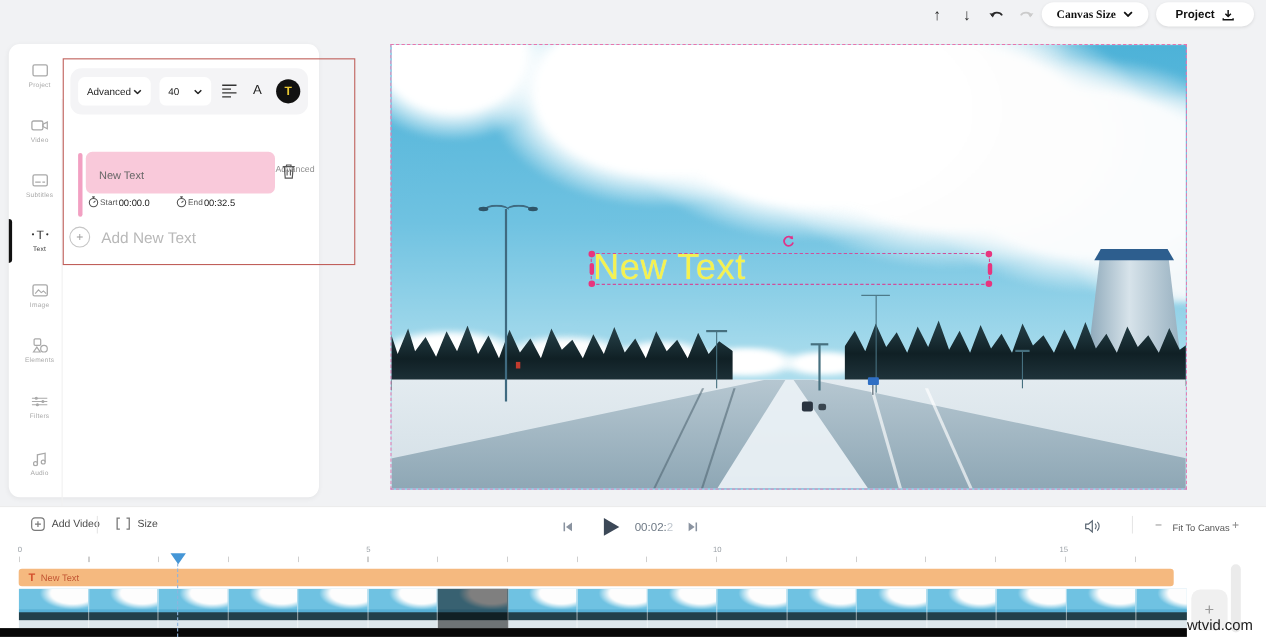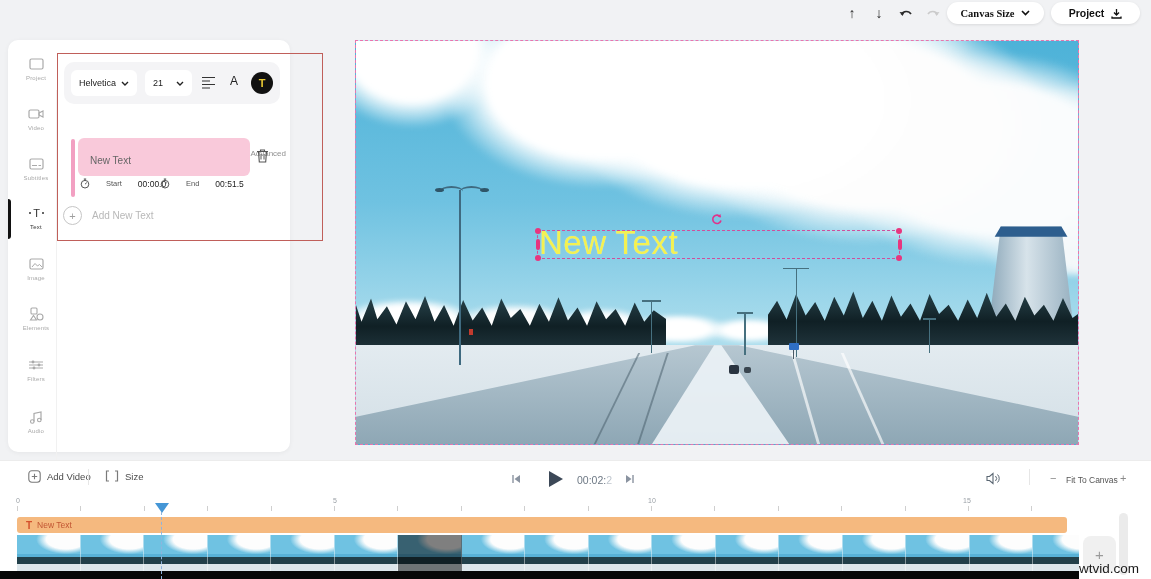--- a/index.html
+++ b/index.html
@@ -34,26 +34,26 @@
   #color-btn{position:absolute;left:166px;top:12px;font-size:12px;color:#222;cursor:pointer;}
   #style-btn{position:absolute;left:187px;top:10px;width:22px;height:22px;border-radius:50%;background:#111;
              color:#e8c832;font-size:11px;font-weight:bold;display:flex;align-items:center;justify-content:center;cursor:pointer;}
   #advanced-link{position:absolute;left:0;top:109px;width:278px;text-align:right;font-size:8px;color:#8f8f8f;cursor:pointer;}
 
   #entry-accent{position:absolute;left:71px;top:139px;width:4px;height:58px;background:#f2a0c2;border-radius:2px;}
   #entry-input{position:absolute;left:78px;top:138px;width:172px;height:38px;background:#f9c9da;border-radius:6px;
                border:none;font-size:10px;color:#666;padding:7px 0 0 12px;box-sizing:border-box;
                font-family:"Liberation Sans",sans-serif;outline:none;}
   #trash-btn{position:absolute;left:256px;top:148px;cursor:pointer;}
-  .time-row{position:absolute;top:178px;font-size:7.5px;color:#555;display:flex;align-items:center;gap:16px;}
+  .time-row{position:absolute;top:178px;font-size:7.5px;color:#555;display:flex;align-items:center;gap:1px;}
   .time-val{font-size:8.5px;color:#222;}
   #add-text-row{position:absolute;left:63px;top:206px;display:flex;align-items:center;gap:10px;cursor:pointer;}
   #add-text-circle{width:17px;height:17px;border:1px solid #c6c6c6;border-radius:50%;color:#9f9f9f;font-size:11px;
                    display:flex;align-items:center;justify-content:center;}
-  #add-text-label{font-size:10px;color:#b8b8b8;}
+  #add-text-label{font-size:14px;color:#b8b8b8;}
 
   
   #canvas{position:absolute;left:355px;top:40px;width:724px;height:405px;border:1px dashed #e875ae;box-sizing:border-box;
           overflow:hidden;background:linear-gradient(180deg,#4db2d8 0%,#6fc2e1 40%,#a7dbec 70%,#c4e7f1 100%);}
   #plume{position:absolute;left:-3%;top:-6%;width:108%;height:64%;filter:blur(3px);background:
     radial-gradient(ellipse 16% 40% at 10% 12%,#fff 0 52%,rgba(255,255,255,0) 78%),
     radial-gradient(ellipse 26% 52% at 34% 26%,#fff 0 55%,rgba(255,255,255,0) 78%),
     radial-gradient(ellipse 30% 58% at 52% 32%,#fff 0 58%,rgba(255,255,255,0) 80%),
     radial-gradient(ellipse 30% 58% at 68% 42%,#fdfdfd 0 55%,rgba(255,255,255,0) 80%),
     radial-gradient(ellipse 26% 52% at 84% 55%,#fafcfd 0 55%,rgba(255,255,255,0) 80%),
@@ -246,27 +246,27 @@
             <path d="M5 10.5 V2.5 L12 1 V9" fill="none" stroke="currentColor" stroke-width="1.2"></path>
             <circle cx="3.3" cy="10.5" r="1.8" fill="none" stroke="currentColor" stroke-width="1.1"></circle>
             <circle cx="10.3" cy="9" r="1.8" fill="none" stroke="currentColor" stroke-width="1.1"></circle>
           </svg>
         </span>
       <div class="lbl">Audio</div>
     </div>
 
     <div id="text-toolbar" style="left:56px;top:22px;">
       <div class="dd" style="left:7px;width:66px;">
-        <span>Helvetica</span>
+        <span>Advanced</span>
         <svg width="8" height="5" viewBox="0 0 8 5">
             <polyline points="1,1 4,4 7,1" fill="none" stroke="#222" stroke-width="1.4"></polyline>
           </svg>
       </div>
       <div class="dd" style="left:81px;width:47px;">
-        <span>21</span>
+        <span>40</span>
         <svg width="8" height="5" viewBox="0 0 8 5">
             <polyline points="1,1 4,4 7,1" fill="none" stroke="#222" stroke-width="1.4"></polyline>
           </svg>
       </div>
       <div id="align-btn">
         <svg width="15" height="15" viewBox="0 0 15 15">
             <path d="M1 2.5 H14 M1 6 H9 M1 9.5 H14 M1 13 H9" stroke="#333" stroke-width="1.2"></path>
           </svg>
       </div>
       <div id="color-btn">A</div>
@@ -291,21 +291,21 @@
         </svg>
       <span>Start</span>
       <span class="time-val">00:00.0</span>
     </div>
     <div class="time-row" style="left:152px;top:138px;">
       <svg width="10" height="11" viewBox="0 0 10 11">
           <circle cx="5" cy="6.2" r="3.8" fill="none" stroke="#555" stroke-width="1"></circle>
           <path d="M3.8 1 H6.2 M5 1 V2.2 M5 6.2 L6.8 4.6" stroke="#555" stroke-width="1"></path>
         </svg>
       <span>End</span>
-      <span class="time-val">00:51.5</span>
+      <span class="time-val">00:32.5</span>
     </div>
 
     <div id="add-text-row" style="left:55px;top:166px;">
       <div id="add-text-circle">+</div>
       <div id="add-text-label">Add New Text</div>
     </div>
   </div>
 
   <div id="annotation-box"></div>
 

